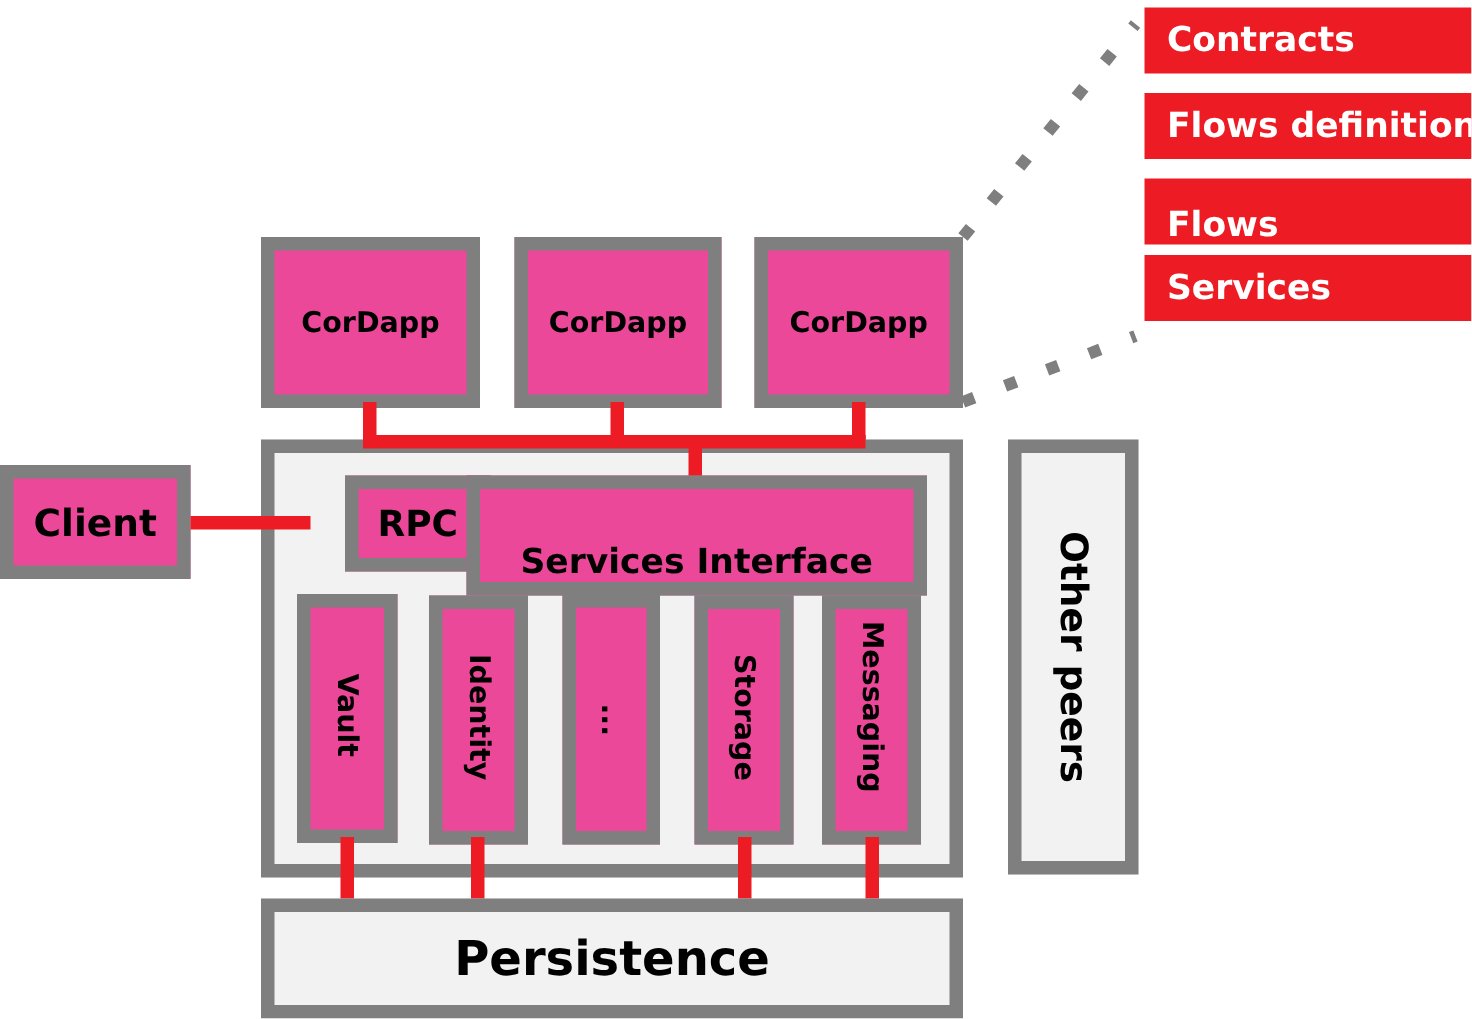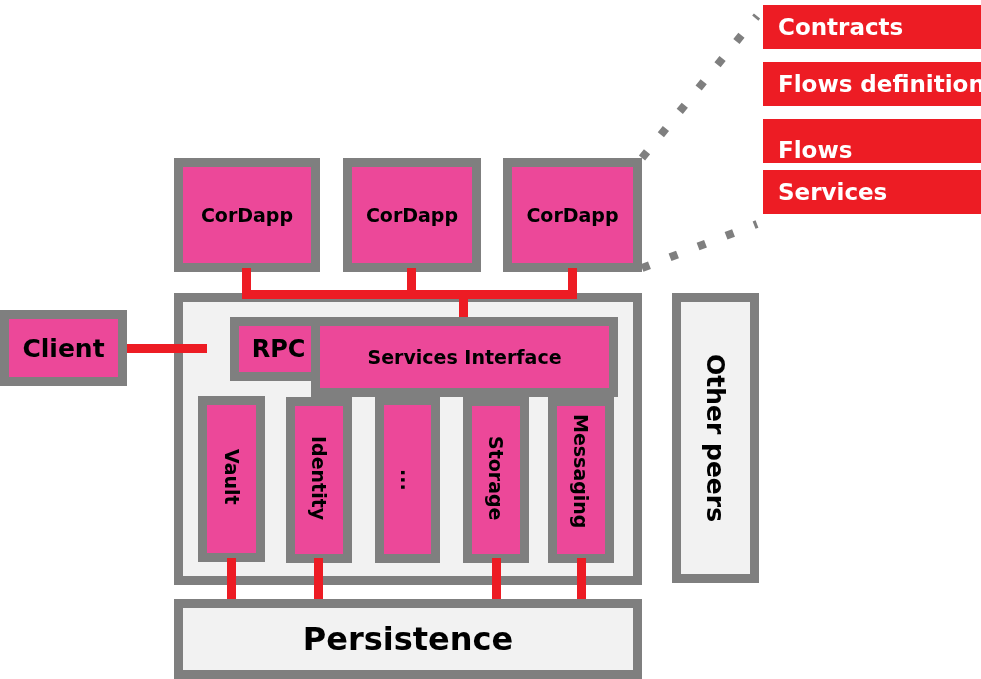--- a/index.html
+++ b/index.html
@@ -61,21 +61,21 @@
 <div class="box grey" style="left:174px; top:293px; width:468px; height:292px;"></div>
 
 <div class="red" style="left:242px; top:290px; width:335px; height:9px;"></div>
 <div class="red" style="left:459px; top:290px; width:9px; height:32px;"></div>
 <div class="red" style="left:174px; top:344px; width:33px; height:9px;"></div>
 
 <div class="box" style="left:199px; top:317px; width:97px; height:64px; font-size:24px;margin-left:31px;">
   <span class="label">RPC</span>
 </div>
 
-<div class="box" style="left:311px; top:317px; width:307px; height:80px; font-size:19px;">
+<div class="box" style="left:311px; top:317px; width:307px; height:80px; font-size:23px;align-items:flex-end;">
   <span class="label">Services Interface</span>
 </div>
 
 <div class="box" style="left:198px; top:396px; width:67px; height:166px; font-size:19px; align-items:flex-start; padding-top:44px;">
   <span class="vlabel">Vault</span>
 </div>
 <div class="box" style="left:286px; top:397px; width:66px; height:166px; font-size:19px; align-items:flex-start; padding-top:30px;">
   <span class="vlabel">Identity</span>
 </div>
 <div class="box" style="left:375px; top:396px; width:65px; height:167px; font-size:19px;">

